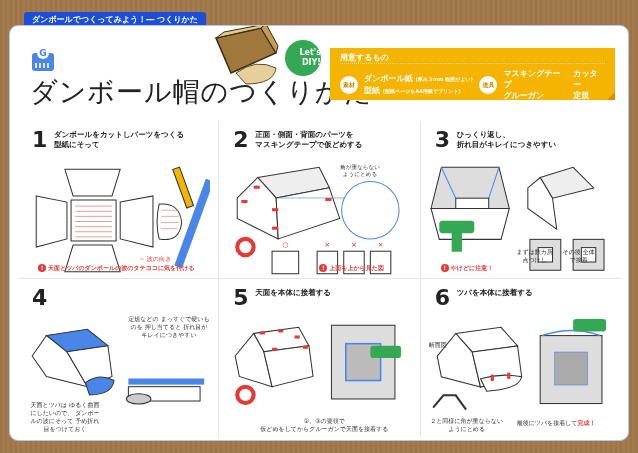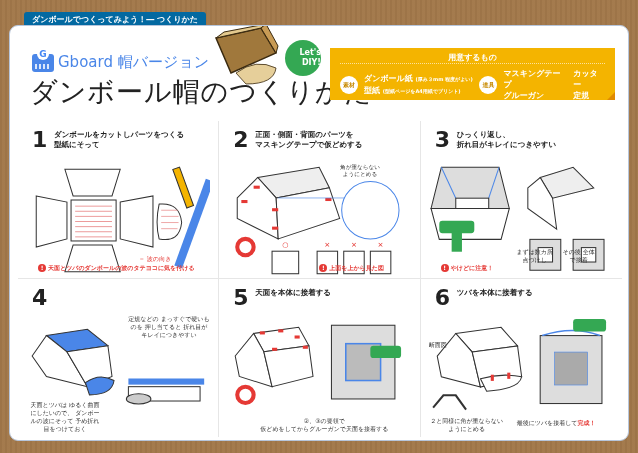--- a/index.html
+++ b/index.html
@@ -1,36 +1,36 @@
 <!DOCTYPE html>
 <html><head>
 <meta charset="utf-8">
 <style>
   *{box-sizing:border-box;margin:0;padding:0}
   html,body{width:638px;height:453px;overflow:hidden}
   body{background:#a57a4b;font-family:"DejaVu Sans",sans-serif;position:relative;color:#222}
   .bgtex{position:absolute;inset:0;background:
     repeating-linear-gradient(90deg,rgba(0,0,0,0.03) 0 2px,rgba(255,255,255,0.02) 2px 5px),#a2784a}
-  .tag{position:absolute;left:24px;top:12px;height:15px;padding:0 8px;background:#0369a1;color:#fff;
+  .tag{position:absolute;left:24px;top:12px;height:15px;padding:0 8px;background:#1d4ed8;color:#fff;
     font-size:8px;font-weight:bold;line-height:15px;border-radius:3px 3px 0 0}
   .card{position:absolute;left:9px;top:25px;width:620px;height:416px;background:#fff;border-radius:9px;
     border:1px solid #b7c6dc;overflow:hidden}
   .brand{position:absolute;left:22px;top:27px;display:flex;align-items:center;gap:4px}
   .gicon{width:22px;height:18px;background:#4a86e8;border-radius:3px;position:relative}
   .gicon .g{position:absolute;left:5px;top:-6px;width:12px;height:12px;border-radius:50%;background:#fff;
     font-size:9px;font-weight:bold;color:#4285f4;text-align:center;line-height:12px}
   .gicon .keys{position:absolute;left:3px;right:3px;bottom:3px;height:5px;
     background:repeating-linear-gradient(90deg,#dbe7fb 0 2px,transparent 2px 4px)}
   .brand-text{color:#4a86e8;font-size:15px}
   .title{position:absolute;left:20px;top:48px;font-size:27px;color:#222;letter-spacing:1px}
   .hat{position:absolute;left:196px;top:-8px;width:80px;height:70px}
   .diy{position:absolute;left:275px;top:14px;width:36px;height:36px;border-radius:50%;background:#34a853;
     color:#fff;font-size:8px;font-weight:bold;text-align:right;line-height:10px;padding-top:8px}
   .needs{position:absolute;left:320px;top:22px;width:285px;height:52px;background:#f4b400}
-  .needs-h{color:#fff;font-size:8px;font-weight:bold;text-align:center;padding-top:4px;height:16px;
+  .needs-h{color:#fff;font-size:8px;font-weight:bold;padding-top:4px;height:16px;
     border-bottom:1px dotted rgba(255,255,255,0.6);margin:0 10px}
   .needs-row{display:flex;align-items:center;padding:4px 10px;gap:6px}
   .circ{width:18px;height:18px;border-radius:50%;background:#fff;color:#c88a00;font-size:6px;
     text-align:center;line-height:18px;font-weight:bold;flex:none}
   .nt{color:#fff;font-size:8px;font-weight:bold;line-height:11px}
   .nt small{font-size:5px}
   .fold{position:absolute;right:0;bottom:0;width:0;height:0;border-left:8px solid transparent;border-bottom:8px solid #e08a00}
   .grid{position:absolute;left:8px;top:95px;width:604px;height:316px;display:grid;
     grid-template-columns:1fr 1fr 1fr;grid-template-rows:1fr 1fr}
   .step{position:relative;border-right:1px solid #e6e6e6;border-bottom:1px solid #e6e6e6;padding:6px 8px}
@@ -48,21 +48,20 @@
 
 <div class="bgtex"></div>
 <div class="tag">ダンボールでつくってみよう！― つくりかた</div>
 
 <div class="card">
   <div class="brand">
     <div class="gicon">
         <div class="g">G</div>
         <div class="keys"></div>
       </div>
-    <span class="brand-text">Gboard 帽バージョン</span>
   </div>
   <div class="title">ダンボール帽のつくりかた</div>
 
   <svg class="hat" viewBox="0 0 80 70">
     <polygon points="10,20 55,10 70,35 25,55" fill="#a0783c" stroke="#3a2a10" stroke-width="1.5"></polygon>
     <polygon points="10,20 55,10 60,6 18,14" fill="#e3c98e" stroke="#3a2a10" stroke-width="1"></polygon>
     <polygon points="55,10 70,35 72,28 60,6" fill="#c89b55" stroke="#3a2a10" stroke-width="1"></polygon>
     <path d="M30,55 Q50,40 70,50 Q68,66 40,66 Z" fill="#e6cf9a" stroke="#3a2a10" stroke-width="0.8"></path>
   </svg>
   <div class="diy">Let's DIY!</div>

